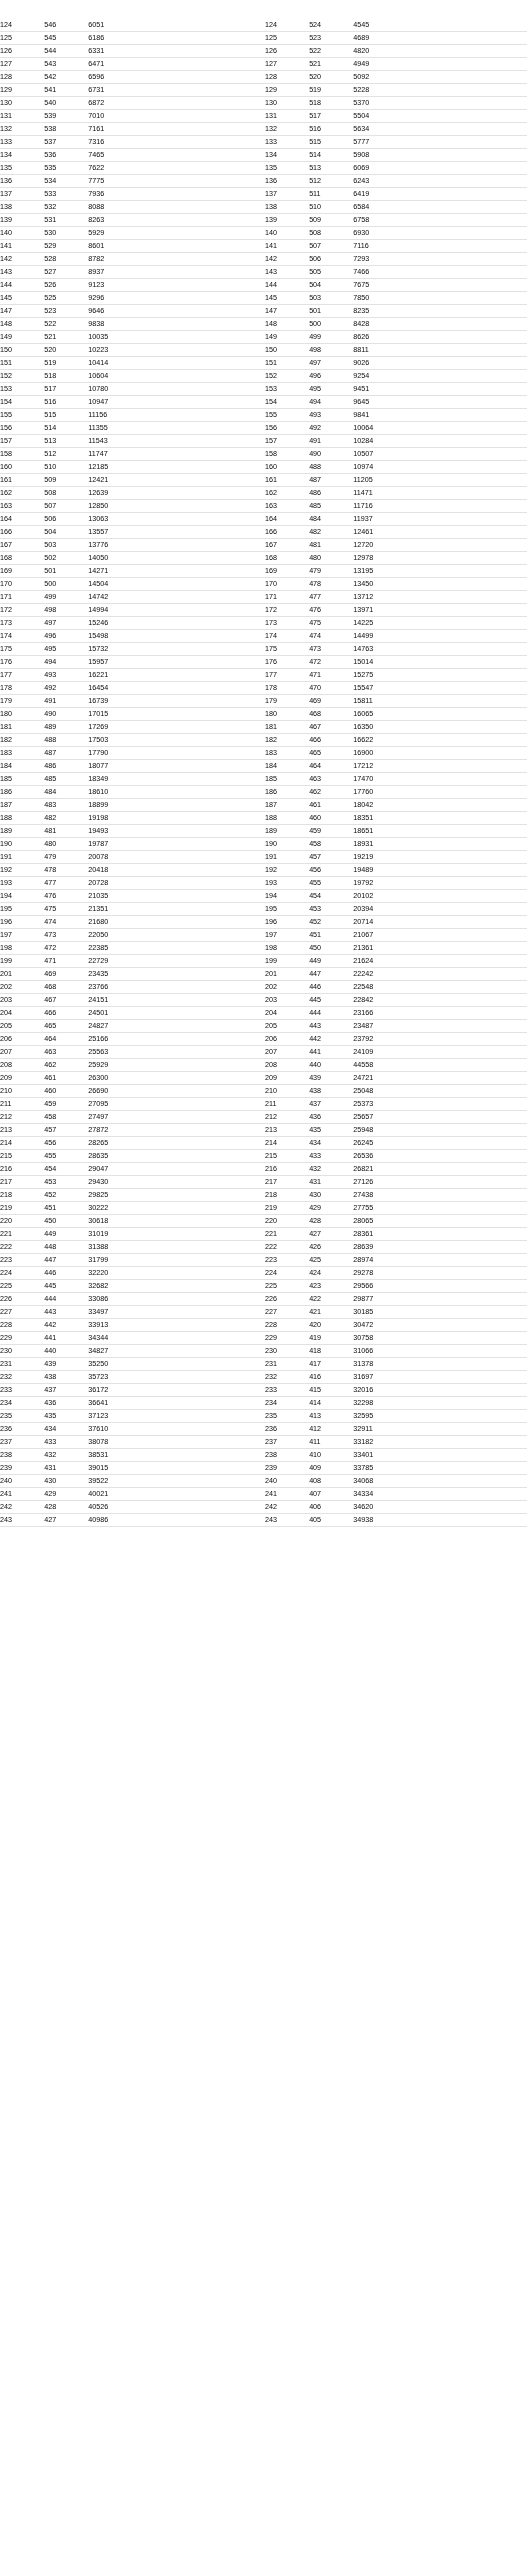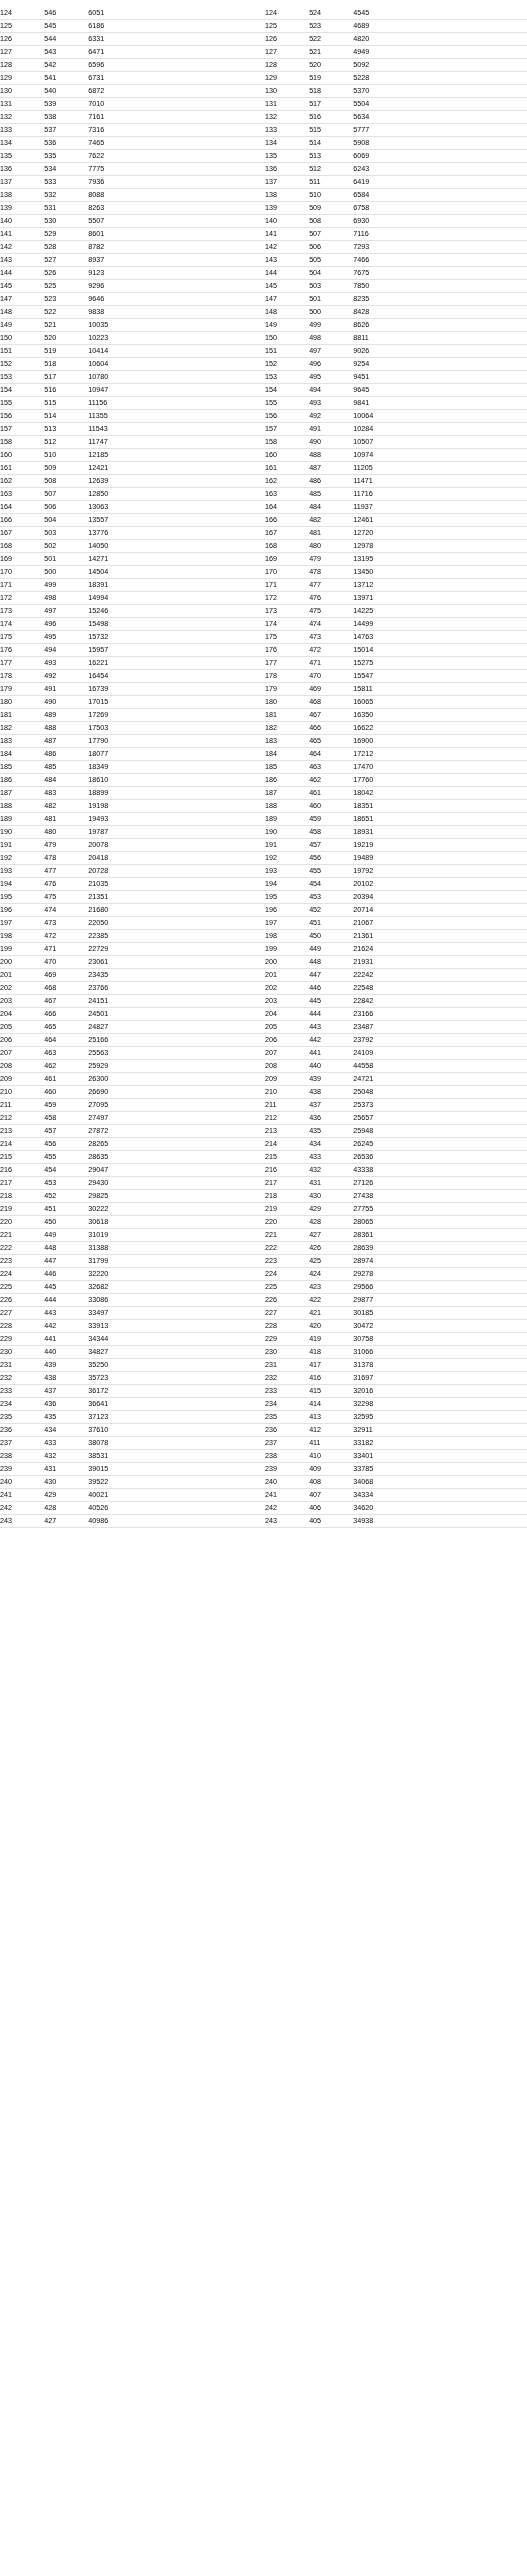--- a/index.html
+++ b/index.html
@@ -8,21 +8,21 @@
     background: #ffffff;
   }
   body {
     width: 528px;
     font-family: "Liberation Sans", sans-serif;
     color: #000000;
   }
   .page {
     width: 528px;
     position: relative;
-    padding-top: 7px;
+    padding-top: 19px;
     box-sizing: border-box;
   }
   table.score-table {
     border-collapse: collapse;
     width: 528px;
     table-layout: fixed;
   }
   table.score-table td {
     font-size: 7.2px;
     line-height: 7.9px;
@@ -175,21 +175,21 @@
           <td class="c-rank-l">139</td>
           <td class="c-score-l">531</td>
           <td class="c-cum-l">8263</td>
           <td class="c-rank-r">139</td>
           <td class="c-score-r">509</td>
           <td class="c-cum-r">6758</td>
         </tr>
         <tr class="row">
           <td class="c-rank-l">140</td>
           <td class="c-score-l">530</td>
-          <td class="c-cum-l">5507</td>
+          <td class="c-cum-l">5929</td>
           <td class="c-rank-r">140</td>
           <td class="c-score-r">508</td>
           <td class="c-cum-r">6930</td>
         </tr>
         <tr class="row">
           <td class="c-rank-l">141</td>
           <td class="c-score-l">529</td>
           <td class="c-cum-l">8601</td>
           <td class="c-rank-r">141</td>
           <td class="c-score-r">507</td>
@@ -399,21 +399,21 @@
           <td class="c-rank-l">170</td>
           <td class="c-score-l">500</td>
           <td class="c-cum-l">14504</td>
           <td class="c-rank-r">170</td>
           <td class="c-score-r">478</td>
           <td class="c-cum-r">13450</td>
         </tr>
         <tr class="row">
           <td class="c-rank-l">171</td>
           <td class="c-score-l">499</td>
-          <td class="c-cum-l">18391</td>
+          <td class="c-cum-l">14742</td>
           <td class="c-rank-r">171</td>
           <td class="c-score-r">477</td>
           <td class="c-cum-r">13712</td>
         </tr>
         <tr class="row">
           <td class="c-rank-l">172</td>
           <td class="c-score-l">498</td>
           <td class="c-cum-l">14994</td>
           <td class="c-rank-r">172</td>
           <td class="c-score-r">476</td>
@@ -629,28 +629,20 @@
         </tr>
         <tr class="row">
           <td class="c-rank-l">199</td>
           <td class="c-score-l">471</td>
           <td class="c-cum-l">22729</td>
           <td class="c-rank-r">199</td>
           <td class="c-score-r">449</td>
           <td class="c-cum-r">21624</td>
         </tr>
         <tr class="row">
-          <td class="c-rank-l">200</td>
-          <td class="c-score-l">470</td>
-          <td class="c-cum-l">23061</td>
-          <td class="c-rank-r">200</td>
-          <td class="c-score-r">448</td>
-          <td class="c-cum-r">21931</td>
-        </tr>
-        <tr class="row">
           <td class="c-rank-l">201</td>
           <td class="c-score-l">469</td>
           <td class="c-cum-l">23435</td>
           <td class="c-rank-r">201</td>
           <td class="c-score-r">447</td>
           <td class="c-cum-r">22242</td>
         </tr>
         <tr class="row">
           <td class="c-rank-l">202</td>
           <td class="c-score-l">468</td>
@@ -762,21 +754,21 @@
           <td class="c-rank-r">215</td>
           <td class="c-score-r">433</td>
           <td class="c-cum-r">26536</td>
         </tr>
         <tr class="row">
           <td class="c-rank-l">216</td>
           <td class="c-score-l">454</td>
           <td class="c-cum-l">29047</td>
           <td class="c-rank-r">216</td>
           <td class="c-score-r">432</td>
-          <td class="c-cum-r">43338</td>
+          <td class="c-cum-r">26821</td>
         </tr>
         <tr class="row">
           <td class="c-rank-l">217</td>
           <td class="c-score-l">453</td>
           <td class="c-cum-l">29430</td>
           <td class="c-rank-r">217</td>
           <td class="c-score-r">431</td>
           <td class="c-cum-r">27126</td>
         </tr>
         <tr class="row">

